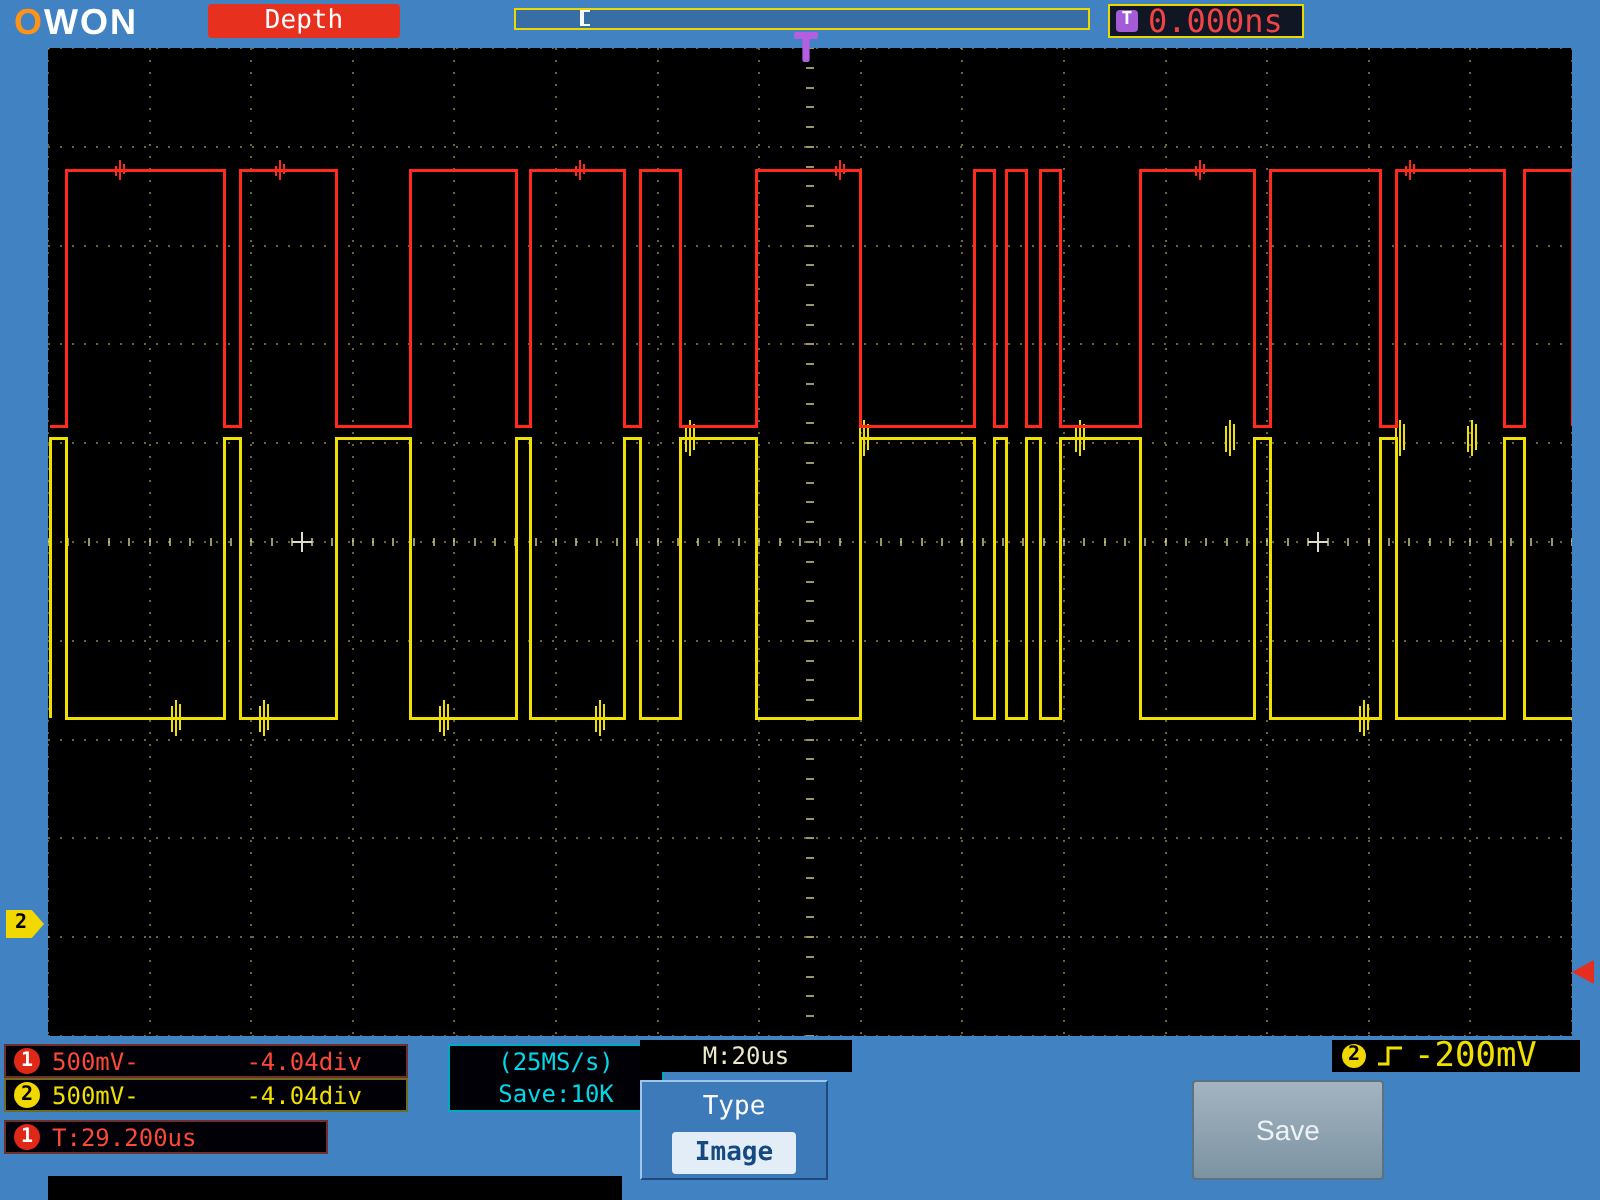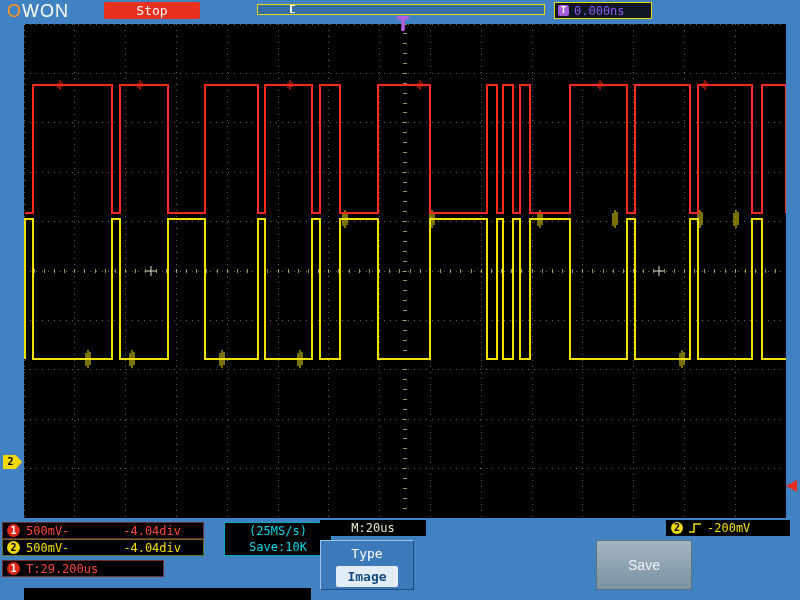--- a/index.html
+++ b/index.html
@@ -2,34 +2,34 @@
 <html><head>
 <meta charset="utf-8">
 <style>
   *{margin:0;padding:0;box-sizing:border-box}
   html,body{width:800px;height:600px}
   body{font-family:"DejaVu Sans Mono",monospace;overflow:hidden}
   #screen{position:relative;width:800px;height:600px;background:#4182c3}
 
   
   #logo{position:absolute;left:7px;top:1px;font-family:"Liberation Sans",sans-serif;
-        font-weight:normal;font-size:18px;color:#fff;letter-spacing:1px}
+        font-weight:bold;font-size:18px;color:#fff;letter-spacing:1px}
   #logo-o{color:#ff9318}
   #stop-btn{position:absolute;left:104px;top:2px;width:96px;height:17px;background:#e8301f;
         border-radius:2px;color:#fff;font-size:13px;line-height:17px;text-align:center;
         font-family:"DejaVu Sans Mono",monospace}
   #posbar{position:absolute;left:257px;top:4px;width:288px;height:11px;
         border:1px solid #ead800;background:rgba(0,0,0,0.15)}
   #bracket{position:absolute;left:32px;top:0px;width:5px;height:8px;
         border-left:2px solid #f8f8f8;border-top:1px solid #f8f8f8;border-bottom:1px solid #f8f8f8}
   #trig-time{position:absolute;left:554px;top:2px;width:98px;height:17px;
         border:1px solid #ead800;background:#101624;display:flex;align-items:center;gap:5px;padding-left:3px}
   .tbadge{width:11px;height:11px;background:#a55ad8;border-radius:2px;color:#fff;
         font-size:9px;font-weight:bold;line-height:11px;text-align:center;flex:none}
-  #trig-val{color:#8b5cf6;font-size:12px}
+  #trig-val{color:#ef4444;font-size:16px}
 
   
   #scope-svg{position:absolute;left:24px;top:24px}
   #tpos-marker{position:absolute;left:395px;top:15px;width:16px;height:18px}
   #ch2-marker{position:absolute;left:3px;top:455px;width:19px;height:14px;background:#f0d800;
         clip-path:polygon(0 0,68% 0,100% 50%,68% 100%,0 100%);
         color:#000;font-size:10px;font-weight:bold;line-height:14px;text-align:center;padding-right:4px}
   #right-marker{position:absolute;left:786px;top:480px;width:0;height:0;
         border-top:6px solid transparent;border-bottom:6px solid transparent;border-right:11px solid #e62e20}
 
@@ -46,42 +46,42 @@
   .off{margin-left:auto;margin-right:18px;font-size:12px}
   .c1{color:#ff4838}
   .c2{color:#f0e000}
   #sample-box{position:absolute;left:224px;top:522px;width:108px;height:34px;background:#000006;
         border:1px solid #00a8c0;color:#00d8e8;font-size:12px;text-align:center;line-height:16px}
   #m-box{position:absolute;left:320px;top:520px;width:106px;height:16px;background:#000;
         color:#ece8c8;font-size:12px;text-align:center;line-height:16px}
   #trig-box{position:absolute;left:666px;top:520px;width:124px;height:16px;background:#000;
         display:flex;align-items:center;gap:5px;padding:0 5px}
   #trig-box .badge{width:12px;height:12px;line-height:12px}
-  #trig-level{color:#f0e000;font-size:12px}
+  #trig-level{color:#f0e000;font-size:17px}
 
   
   #type-btn{position:absolute;left:320px;top:540px;width:94px;height:50px;background:#3d7ab9;
         border:1px solid #9ec6ea;border-right-color:#1d4a7e;border-bottom-color:#1d4a7e;cursor:pointer}
   #type-label{color:#fff;font-size:13px;text-align:center;margin-top:5px}
   #type-value{margin:5px auto 0;width:62px;height:21px;background:#e2edf7;color:#16497f;
         font-weight:bold;font-size:13px;line-height:21px;text-align:center;border-radius:2px}
   #save-btn{position:absolute;left:596px;top:540px;width:96px;height:50px;
         background:linear-gradient(#a3b4c0,#7c93a2);border:1px solid #5a7282;border-radius:2px;
         color:#eef2f6;font-size:14px;display:flex;align-items:center;justify-content:center;
         font-family:"Liberation Sans",sans-serif;cursor:pointer}
   #black-strip{position:absolute;left:24px;top:588px;width:287px;height:12px;background:#000}
 </style>
 </head>
 <body>
 
 <div id="screen">
 
   <div id="logo"><span id="logo-o">O</span><span>WON</span></div>
 
-  <div id="stop-btn">Stop</div>
+  <div id="stop-btn">Depth</div>
 
   <div id="posbar">
     <div id="bracket"></div>
   </div>
 
   <div id="trig-time">
     <span class="tbadge">T</span>
     <span id="trig-val">0.000ns</span>
   </div>
 

